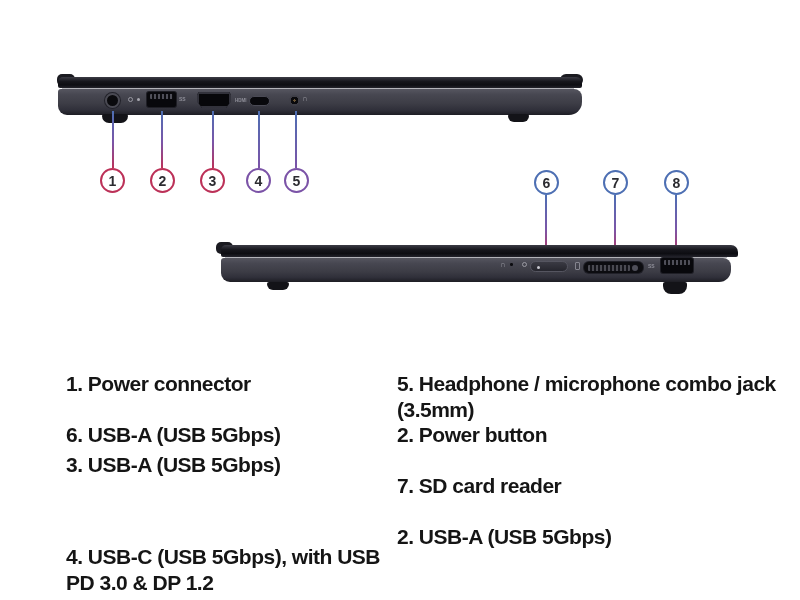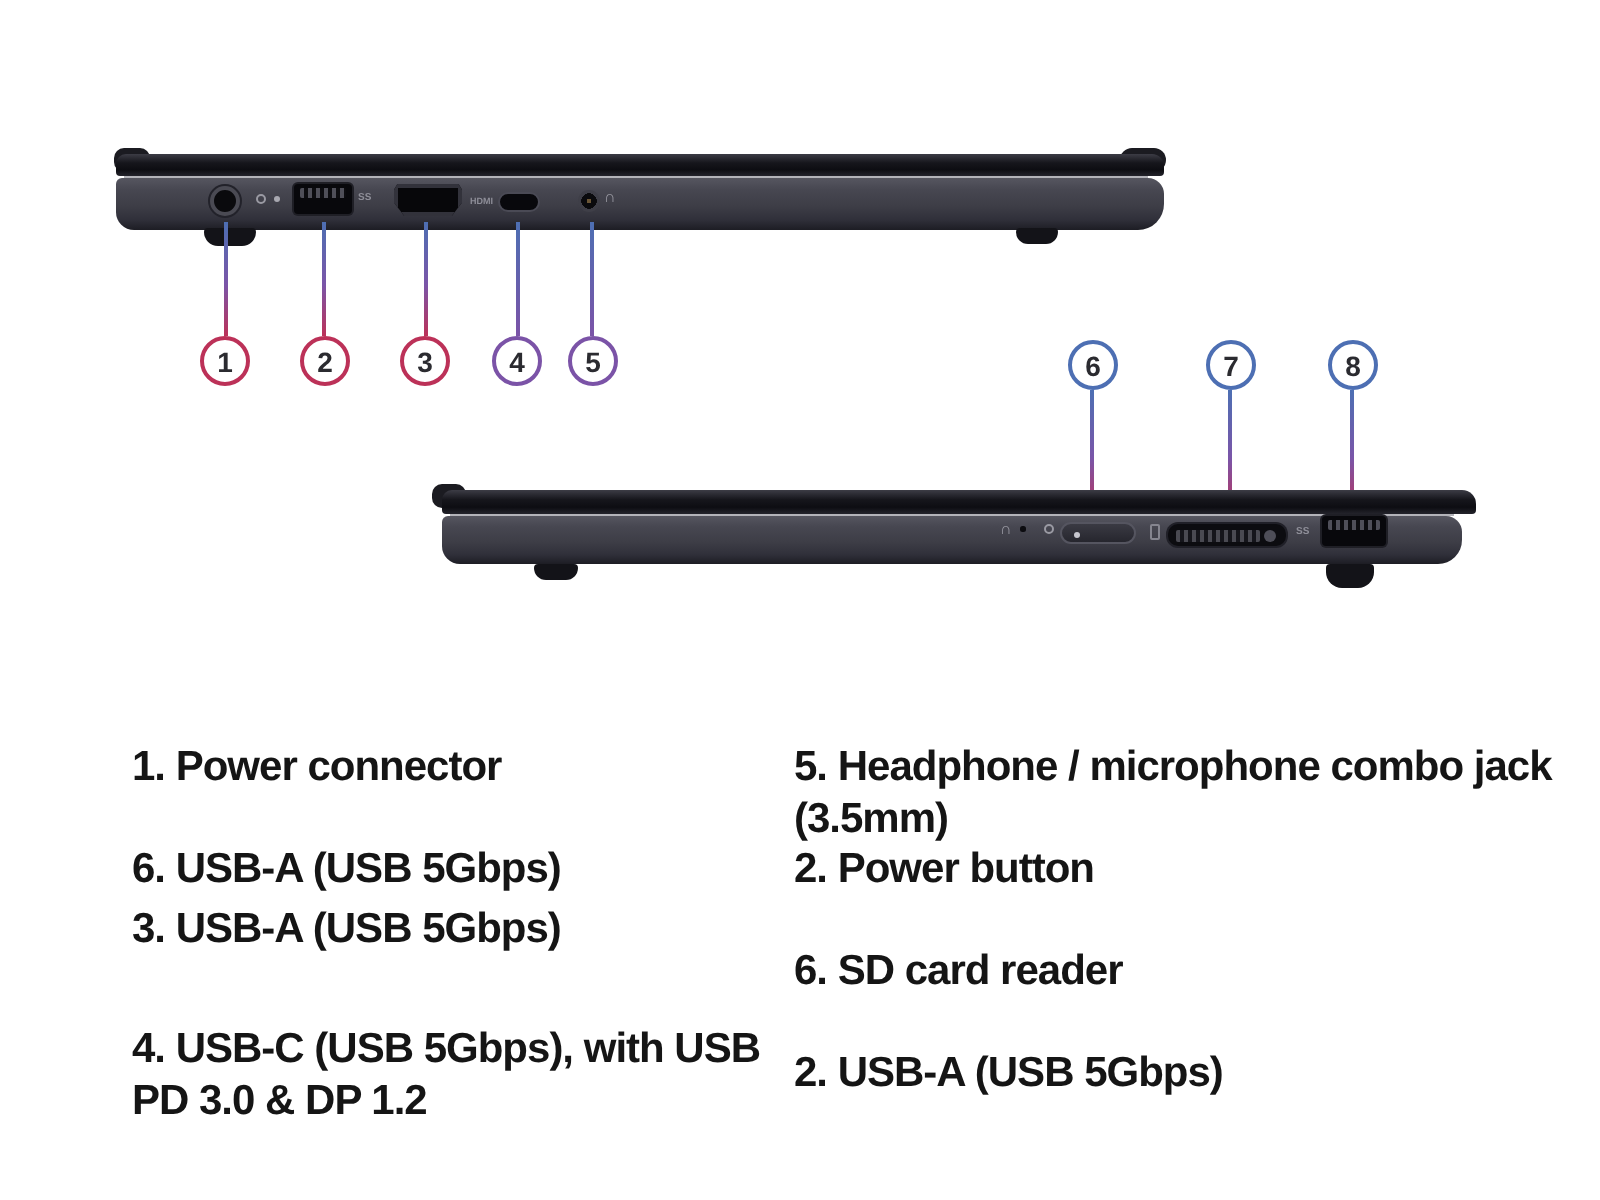--- a/index.html
+++ b/index.html
@@ -185,20 +185,20 @@
     <div class="tiny-label" style="left:648px;top:264px;">SS</div>
     <div class="usb-a" style="left:661px;top:258px;width:32px;height:15px;">
       <div class="tongue"></div>
     </div>
   </div>
 
   <div>
     <div class="legend-item col-l" style="top:371px;">1. Power connector</div>
     <div class="legend-item col-l" style="top:422px;">6. USB-A (USB 5Gbps)</div>
     <div class="legend-item col-l" style="top:452px;">3. USB-A (USB 5Gbps)</div>
-    <div class="legend-item col-l" style="top:512px;">4. USB-C (USB 5Gbps), with USB PD 3.0 &amp; DP 1.2</div>
+    <div class="legend-item col-l" style="top:544px;">4. USB-C (USB 5Gbps), with USB PD 3.0 &amp; DP 1.2</div>
     <div class="legend-item col-r" style="top:371px;">5. Headphone / microphone combo jack (3.5mm)</div>
     <div class="legend-item col-r" style="top:422px;">2. Power button</div>
-    <div class="legend-item col-r" style="top:473px;">6. SD card reader</div>
+    <div class="legend-item col-r" style="top:473px;">7. SD card reader</div>
     <div class="legend-item col-r" style="top:524px;">2. USB-A (USB 5Gbps)</div>
   </div>
 
 </div>
 
 </body></html>

